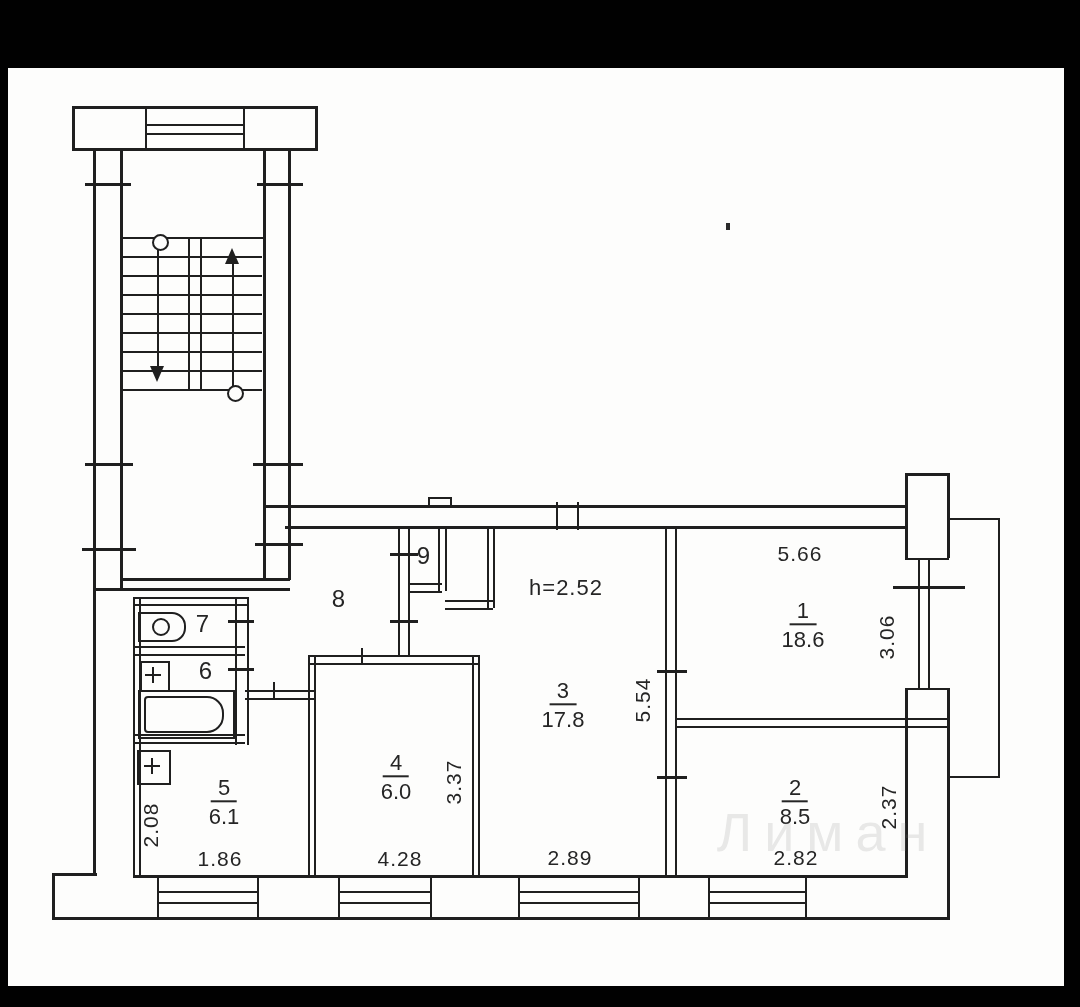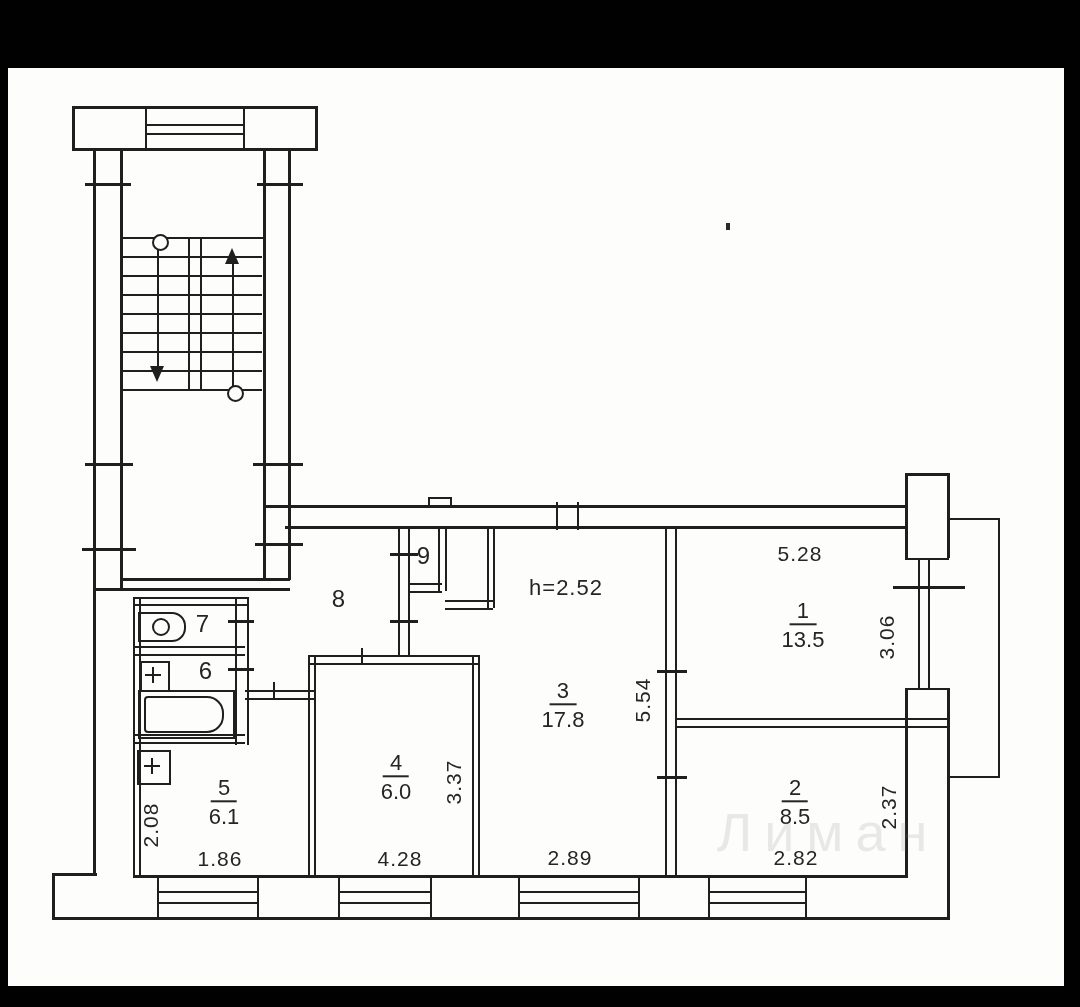--- a/index.html
+++ b/index.html
@@ -152,34 +152,34 @@
       <div class="circ" style="left: 152px; top: 234px; width: 13px; height: 13px;"></div>
       <div class="circ" style="left: 227px; top: 385px; width: 13px; height: 13px;"></div>
       <div class="ln" style="left: 145px; top: 674px; width: 16px; height: 2px;"></div>
       <div class="ln" style="left: 152px; top: 667px; width: 2px; height: 16px;"></div>
       <div class="ln" style="left: 144px; top: 765px; width: 16px; height: 2px;"></div>
       <div class="ln" style="left: 151px; top: 758px; width: 2px; height: 16px;"></div>
       <div class="arrow-down" style="left: 150px; top: 366px;"></div>
       <div class="arrow-up" style="left: 225px; top: 248px;"></div>
       <div class="speck" style="left: 726px; top: 223px; width: 4px; height: 7px;"></div>
       <div class="dim" style="left: 566px; top: 588px; font-size: 22px;">h=2.52</div>
-      <div class="dim" style="left: 800px; top: 554px;">5.28</div>
+      <div class="dim" style="left: 800px; top: 554px;">5.66</div>
       <div class="dim" style="left: 220px; top: 859px;">1.86</div>
       <div class="dim" style="left: 400px; top: 859px;">4.28</div>
       <div class="dim" style="left: 570px; top: 858px;">2.89</div>
       <div class="dim" style="left: 796px; top: 858px;">2.82</div>
       <div class="dim rot" style="left: 643px; top: 700px;">5.54</div>
       <div class="dim rot" style="left: 454px; top: 782px;">3.37</div>
       <div class="dim rot" style="left: 151px; top: 825px;">2.08</div>
       <div class="dim rot" style="left: 887px; top: 637px;">3.06</div>
       <div class="dim rot" style="left: 889px; top: 807px;">2.37</div>
       <div class="dim" style="left: 206px; top: 671px; font-size: 24px;">6</div>
       <div class="dim" style="left: 203px; top: 624px; font-size: 24px;">7</div>
       <div class="dim" style="left: 339px; top: 599px; font-size: 24px;">8</div>
       <div class="dim" style="left: 424px; top: 556px; font-size: 24px;">9</div>
-      <div class="room-label" style="left: 803px; top: 626px;"><div class="rn">1</div><div class="ra">13.5</div></div>
+      <div class="room-label" style="left: 803px; top: 626px;"><div class="rn">1</div><div class="ra">18.6</div></div>
       <div class="room-label" style="left: 795px; top: 803px;"><div class="rn">2</div><div class="ra">8.5</div></div>
       <div class="room-label" style="left: 563px; top: 706px;"><div class="rn">3</div><div class="ra">17.8</div></div>
       <div class="room-label" style="left: 396px; top: 778px;"><div class="rn">4</div><div class="ra">6.0</div></div>
       <div class="room-label" style="left: 224px; top: 803px;"><div class="rn">5</div><div class="ra">6.1</div></div>
     </div>
   <div class="watermark">Лиман</div>
 </div>
 
 </body></html>

